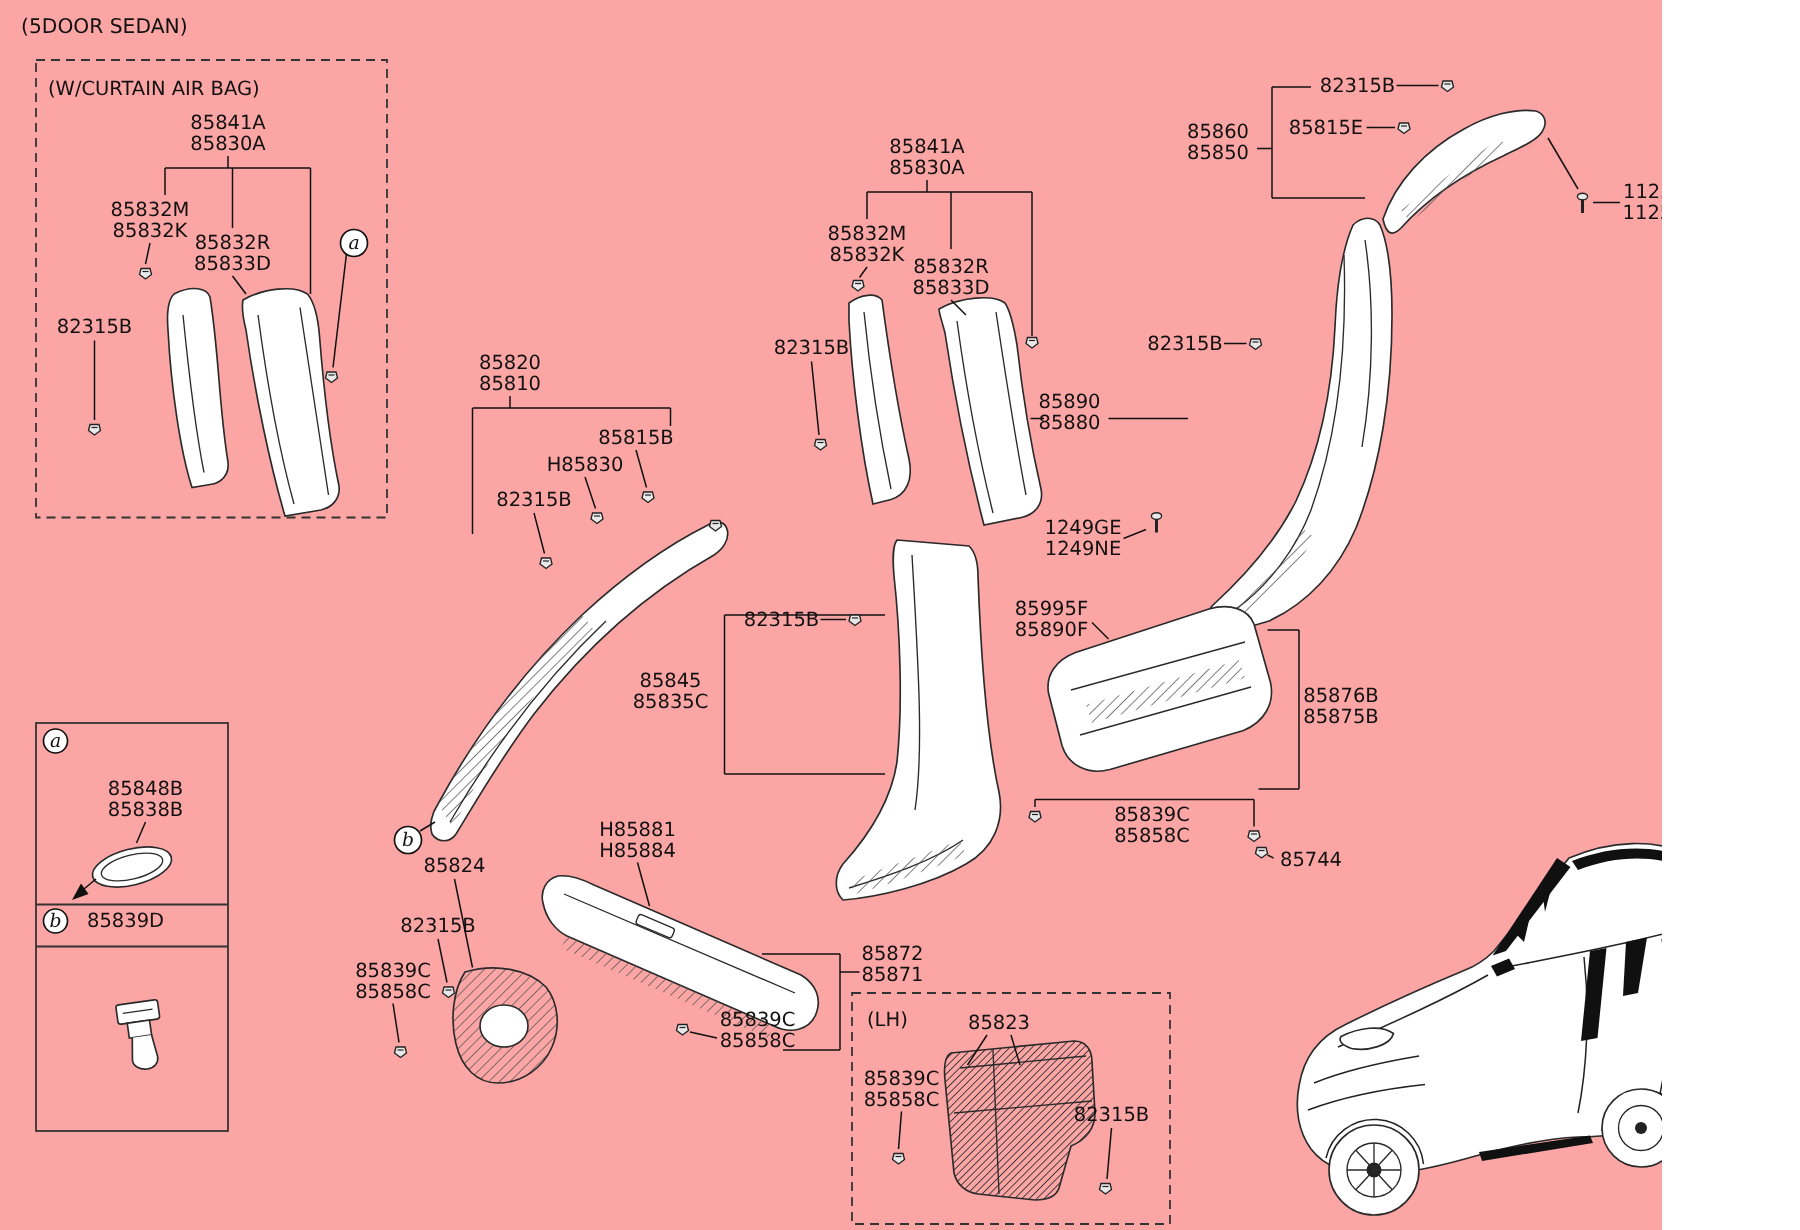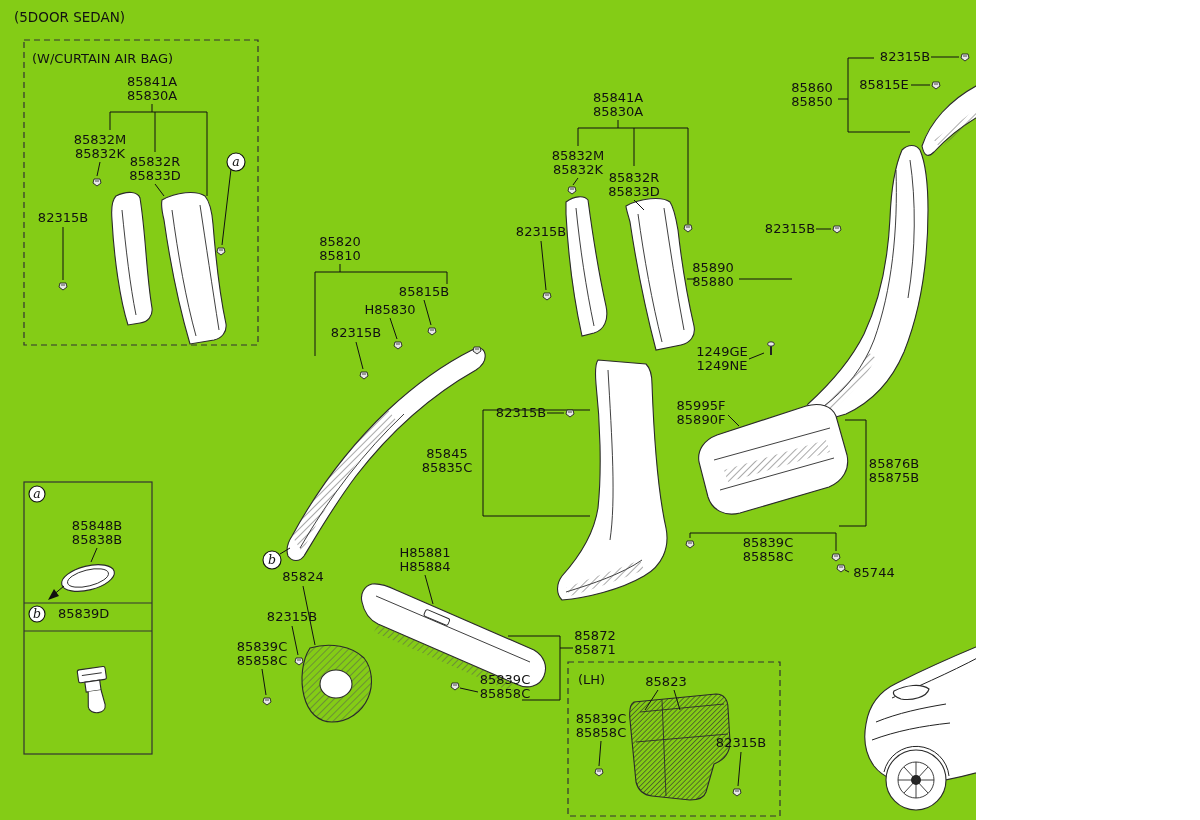--- a/index.html
+++ b/index.html
@@ -1,16 +1,16 @@
 <!DOCTYPE html>
 <html><head>
 <meta charset="utf-8">
 <style>
   html,body{margin:0;padding:0;background:#fff;}
-  .canvas{position:relative;width:976px;height:820px;background:#84cc16;overflow:hidden;}
+  .canvas{position:relative;width:1108px;height:820px;background:#fca5a5;overflow:hidden;}
   svg{display:block;}
   text{font-family:"DejaVu Sans","Liberation Sans",sans-serif;font-size:13px;fill:#111;}
   .lbl{text-anchor:middle;}
   .note{text-anchor:start;}
   .title{font-size:13.5px;}
   .marker{font-family:"DejaVu Serif","Liberation Serif",serif;font-style:italic;font-size:12.5px;text-anchor:middle;}
   .ld{stroke:#111;stroke-width:1;fill:none;}
   .part{fill:#fff;stroke:#2a2a2a;stroke-width:1.1;}
   .partline{fill:none;stroke:#2a2a2a;stroke-width:0.9;}
   .carline{fill:none;stroke:#222;stroke-width:1;}

